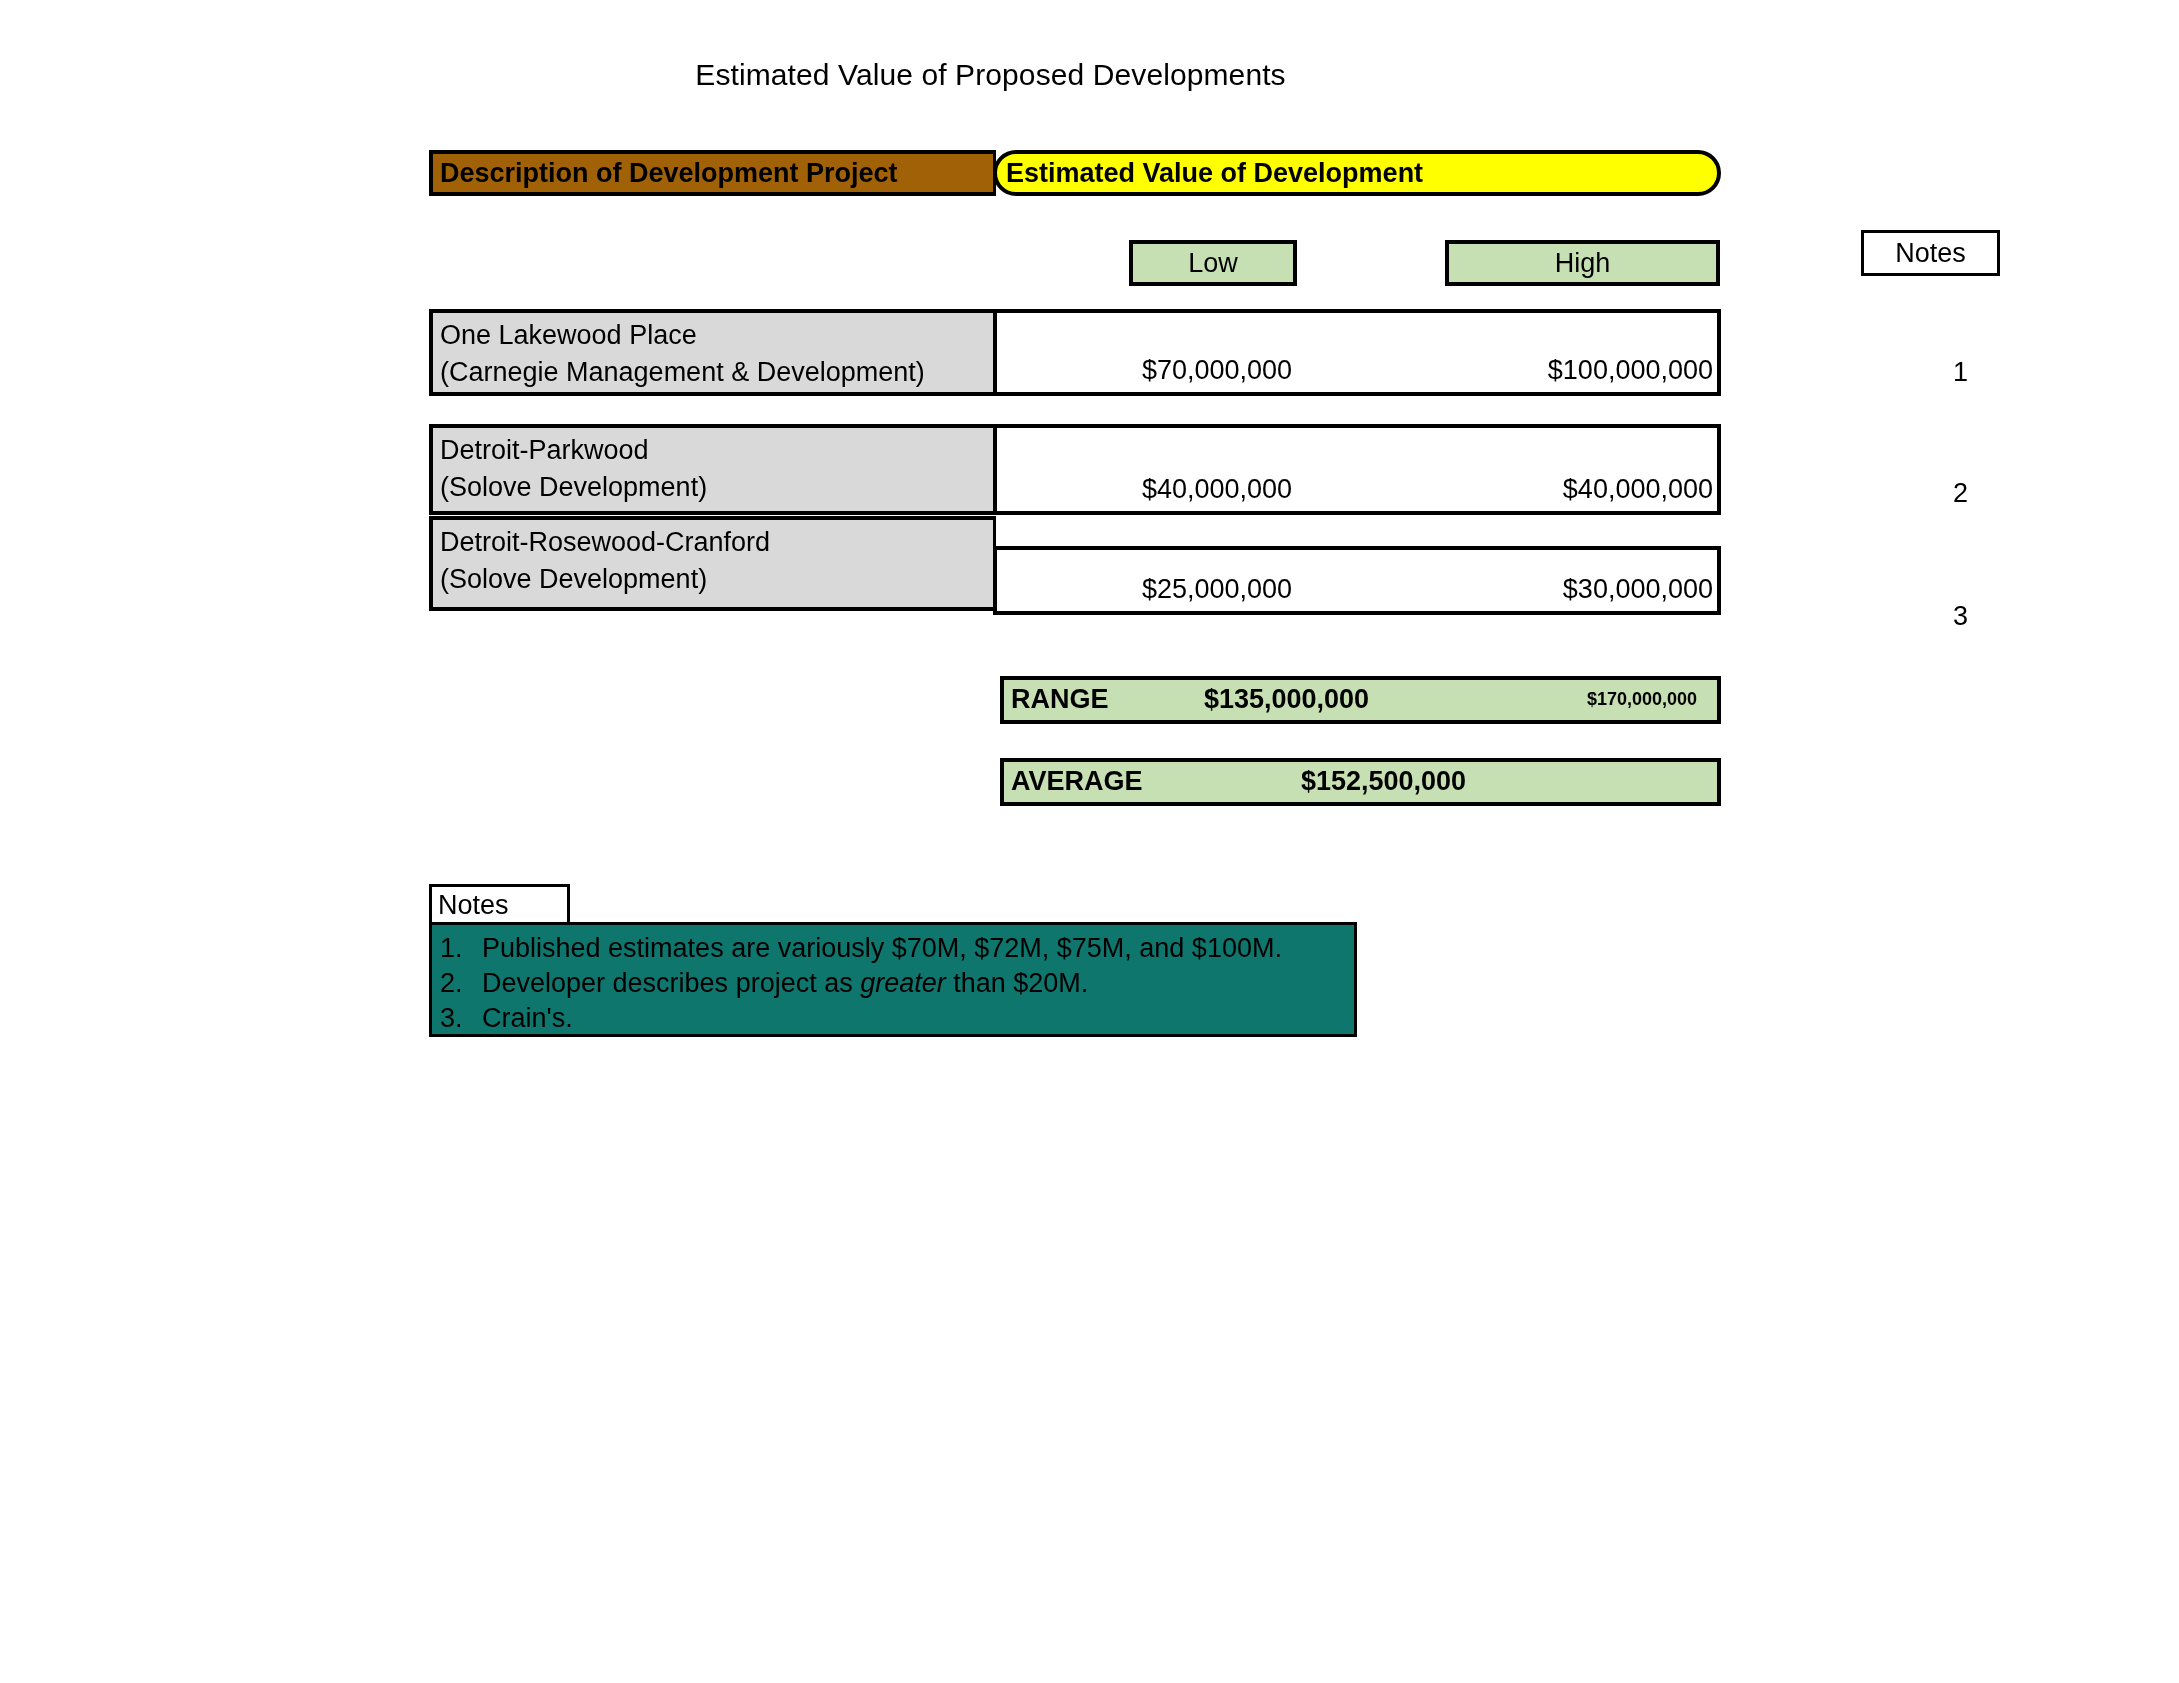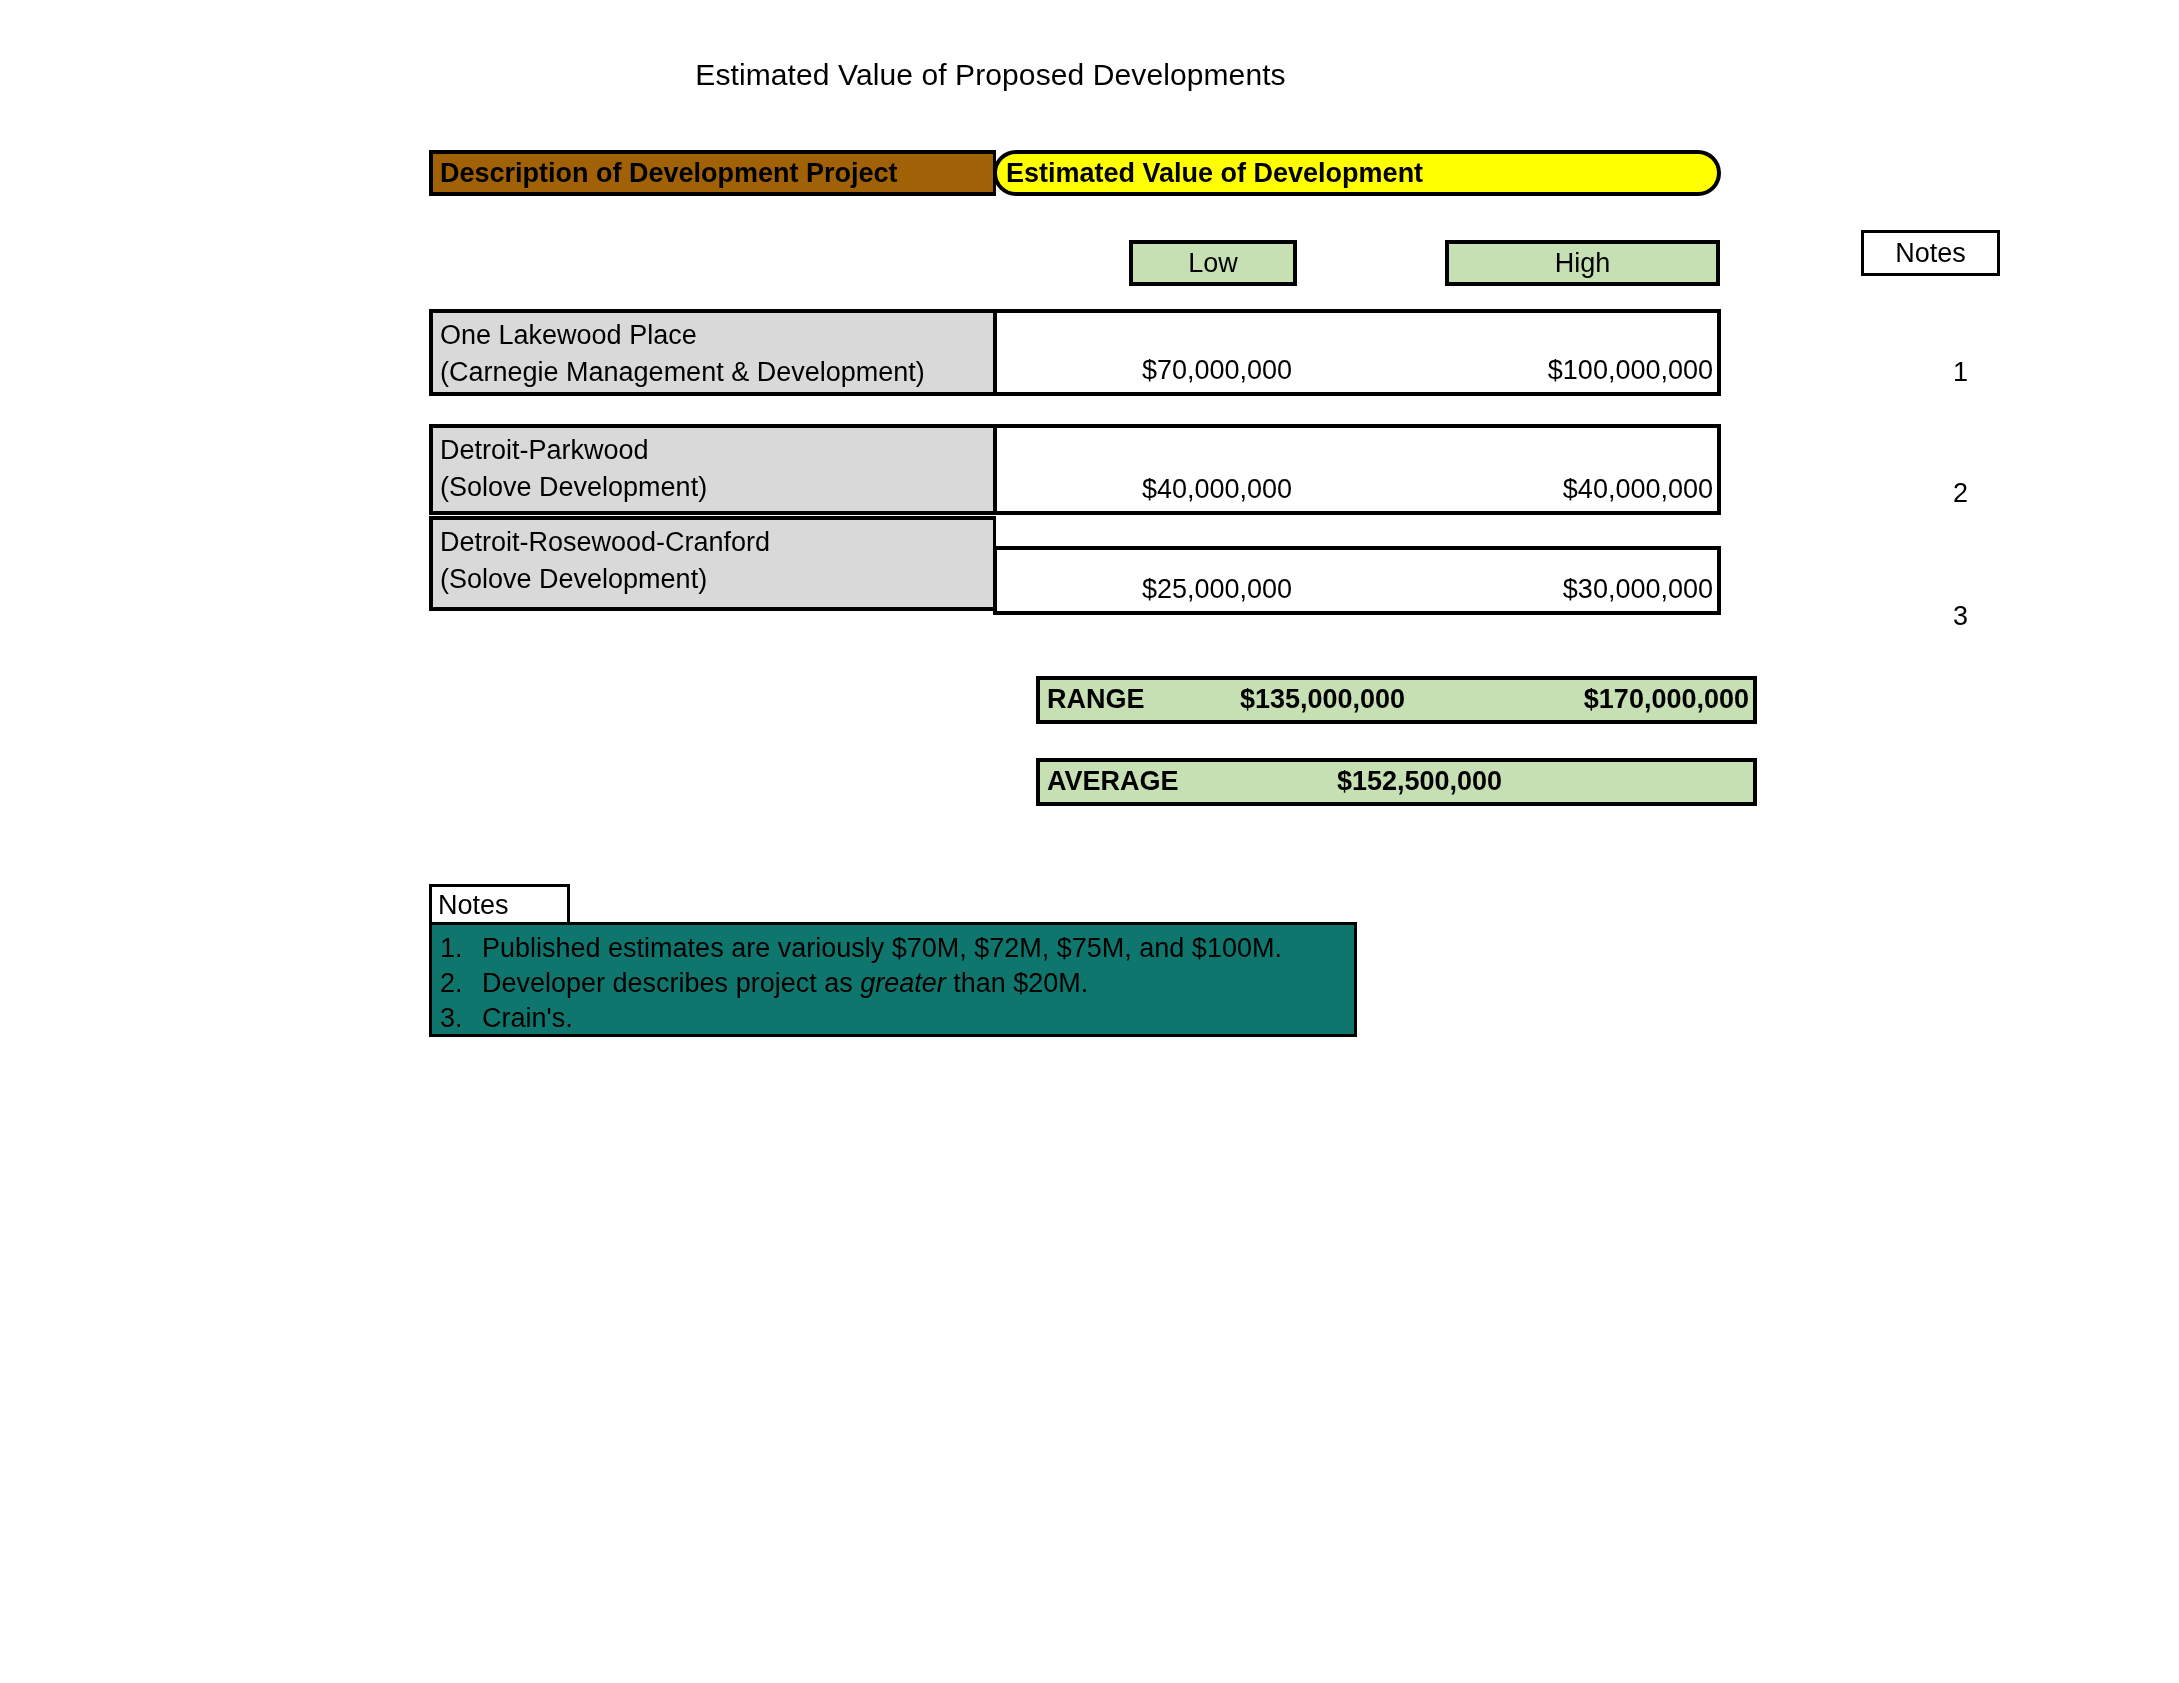--- a/index.html
+++ b/index.html
@@ -144,21 +144,20 @@
 
   
   .summary {
     left: 1000px;
     width: 721px;
     height: 48px;
     background: #C6E0B4;
     font-weight: bold;
     display: block;
     padding: 0;
-    margin-left: 36px;
   }
   .summary .s-label {
     position: absolute;
     left: 7px;
     top: 50%;
     transform: translateY(-52%);
     font-size: 27px;
     line-height: 30px;
   }
   .summary .s-mid {
@@ -166,25 +165,25 @@
     left: 119px;
     width: 327px;
     text-align: center;
     top: 50%;
     transform: translateY(-52%);
     font-size: 27px;
     line-height: 30px;
   }
   .summary .s-right {
     position: absolute;
-    right: 4px;
+    right: 20px;
     top: 50%;
     transform: translateY(-52%);
     text-align: right;
-    font-size: 27px;
+    font-size: 18px;
     line-height: 30px;
   }
   .summary .s-center {
     position: absolute;
     left: 0;
     width: 100%;
     text-align: center;
     top: 50%;
     transform: translateY(-52%) translateX(23px);
     font-size: 27px;

